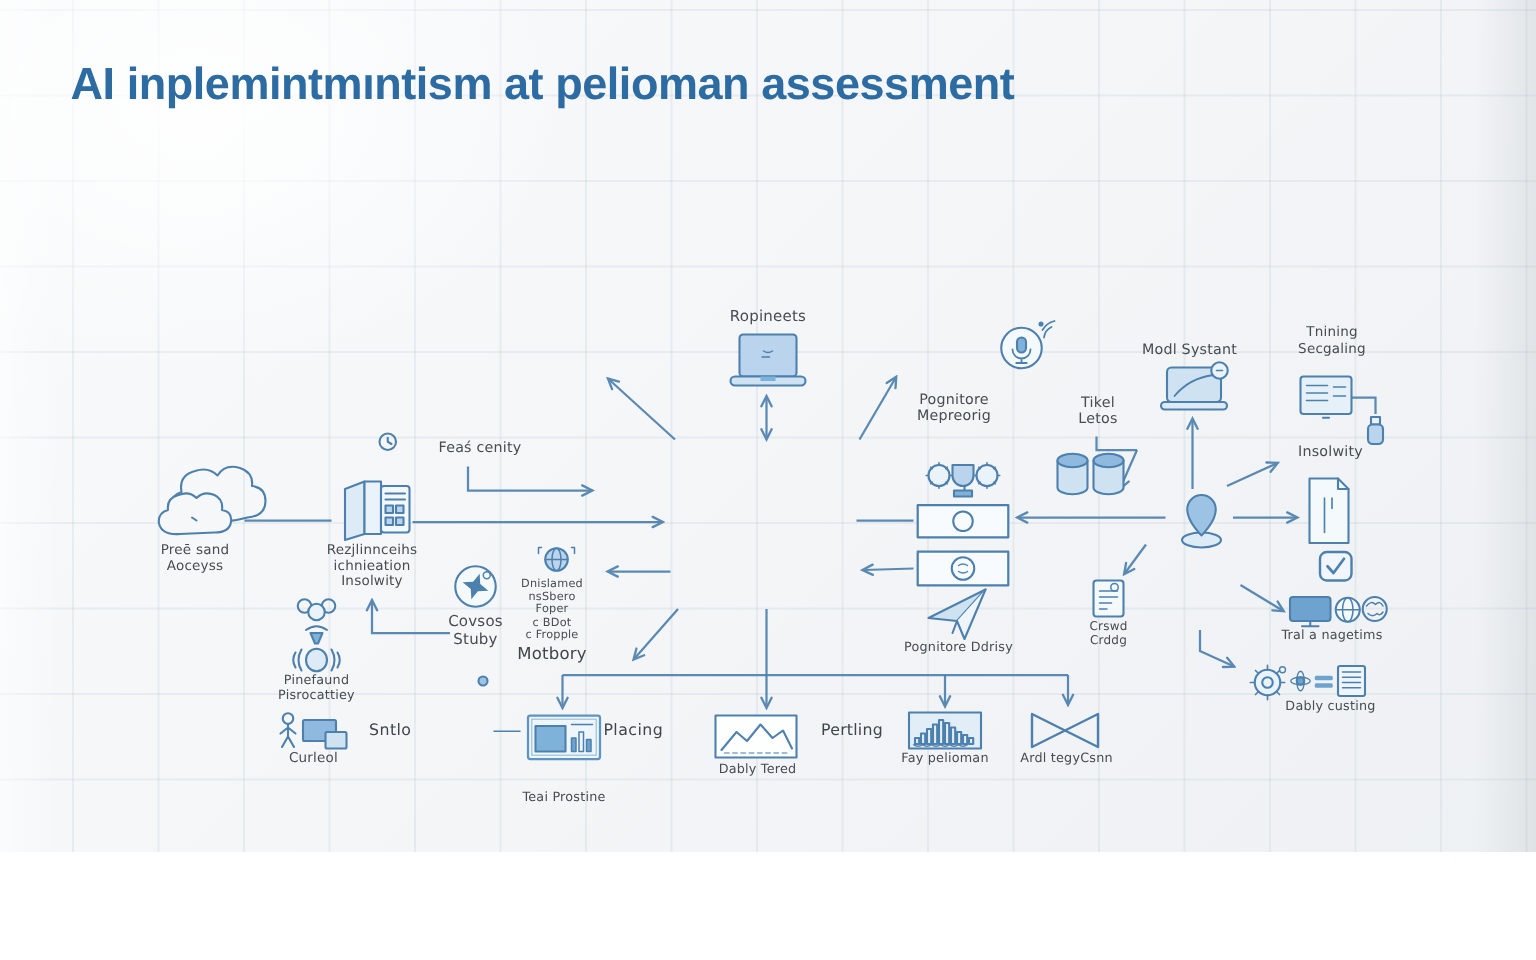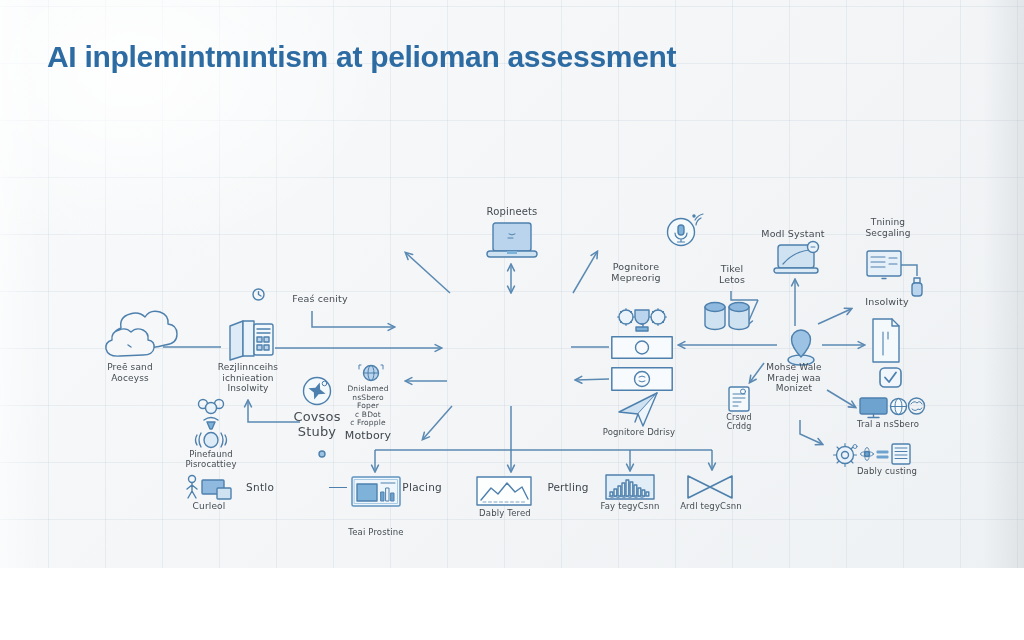--- a/index.html
+++ b/index.html
@@ -144,21 +144,21 @@
     <span>Placing</span>
   </div>
 
   <div class="node" style="left:302px;top:376px">
     <svg class="ic" width="30" height="30">
       <circle cx="15" cy="15" r="13.5" style="fill:#f4f9fc"></circle>
       <path d="M15 6 L17.5 12.5 L24 15 L17.5 17.5 L15 24 L12.5 17.5 L6 15 L12.5 12.5 Z" style="fill:#4e80ad;stroke:none" transform="rotate(18 15 15)"></path>
       <circle cx="22.5" cy="7.5" r="2.3" style="stroke-width:1"></circle>
     </svg>
   </div>
-  <div class="lbl" style="left:291px;top:409px;width:52px;font-size:13px">Covsos
+  <div class="lbl" style="left:291px;top:409px;width:52px;font-size:10px">Covsos
 Stuby</div>
 
   <div class="node" style="left:318px;top:450px">
     <svg class="ic" width="8" height="8">
         <circle cx="4" cy="4" r="3" style="fill:#9cc3e4"></circle>
       </svg>
   </div>
 
   <div class="node" style="left:358px;top:363px">
     <svg class="ic" width="26" height="20">
@@ -221,21 +221,21 @@
         <rect x="21" y="6" width="2.8" height="16"></rect>
           <rect x="25" y="8" width="2.8" height="14"></rect>
         <rect x="29" y="11" width="2.8" height="11"></rect>
           <rect x="33" y="14" width="2.8" height="8"></rect>
         <rect x="37" y="16" width="2.8" height="6"></rect>
           <rect x="41" y="18" width="2.8" height="4"></rect>
       </g>
       <path d="M4 22.5 q3 2 6 0 q3 2 6 0 q3 2 6 0 q3 2 6 0 q3 2 6 0 q3 2 6 0" style="stroke-width:0.9"></path>
     </svg>
   </div>
-  <div class="lbl" style="left:596px;top:501px;width:68px;font-size:8.5px">Fay tegyCsnn</div>
+  <div class="lbl" style="left:596px;top:501px;width:68px;font-size:8.5px">Fay pelioman</div>
 
   <div class="node" style="left:684px;top:473px">
     <svg class="ic" width="52" height="28">
       <path d="M4 3 L26 14 L4 25 Z M48 3 L26 14 L48 25 Z" style="stroke-width:1.6"></path>
     </svg>
   </div>
   <div class="lbl" style="left:677px;top:501px;width:68px;font-size:8.5px">Ardl tegyCsnn</div>
 
   <div class="node" style="left:664px;top:212px">
     <svg class="ic" width="46" height="38">
@@ -339,23 +339,20 @@
       <path d="M15 15 V38 M20 15 V22" style="stroke-width:1.1"></path>
     </svg>
   </div>
 
   <div class="node" style="left:780px;top:327px">
     <svg class="ic" width="42" height="40">
       <ellipse cx="21" cy="33" rx="13" ry="5" style="fill:#dcebf6"></ellipse>
       <path d="M21 3 a9.5 9.5 0 0 1 9.5 9.5 Q30.5 20 21 30 Q11.5 20 11.5 12.5 A9.5 9.5 0 0 1 21 3 Z" style="fill:#9cc3e4"></path>
     </svg>
   </div>
-  <div class="lbl" style="left:752px;top:362px;width:84px;font-size:9px">Mohse Wale
-Mradej waa
-Monizet</div>
 
   <div class="node" style="left:878px;top:366px">
     <svg class="ic" width="26" height="24">
       <rect x="2" y="2" width="21" height="19" rx="4.5" style="fill:#f0f6fb;stroke-width:1.6"></rect>
       <path d="M7 11.5 L11 16 L18 6.5" style="stroke-width:1.8"></path>
     </svg>
   </div>
 
   <div class="node" style="left:858px;top:396px">
     <svg class="ic" width="32" height="23">
@@ -369,21 +366,21 @@
       <ellipse cx="9.5" cy="9.5" rx="3.5" ry="8" style="stroke-width:1"></ellipse>
       <path d="M1.5 9.5 H17.5" style="stroke-width:1"></path>
     </svg>
   </div>
   <div class="node" style="left:907px;top:396px">
     <svg class="ic" width="19" height="20">
       <circle cx="9.5" cy="10" r="8"></circle>
       <path d="M4 8 q3 -4 6 -1 q3 -3 5 1 M5 13 q3 3 6 0 q2 2 4 -1" style="stroke-width:1"></path>
     </svg>
   </div>
-  <div class="lbl" style="left:846px;top:419px;width:84px;font-size:8.5px">Tral a nsSbero</div>
+  <div class="lbl" style="left:846px;top:419px;width:84px;font-size:8.5px">Tral a nagetims</div>
 
   <div class="node" style="left:831px;top:441px">
     <svg class="ic" width="28" height="27">
       <circle cx="14" cy="14" r="8.5" style="fill:#eaf3fa"></circle>
       <circle cx="14" cy="14" r="3.5"></circle>
       <path d="M14 2.5 V5.5 M14 22.5 V25.5 M2.5 14 H5.5 M22.5 14 H25.5 M6 6 l2 2 M22 6 l-2 2 M6 22 l2 -2 M22 22 l-2 -2" style="stroke-width:1.1"></path>
       <circle cx="24" cy="5.5" r="2" style="stroke-width:0.9"></circle>
     </svg>
   </div>
   <div class="node" style="left:860px;top:447px">

